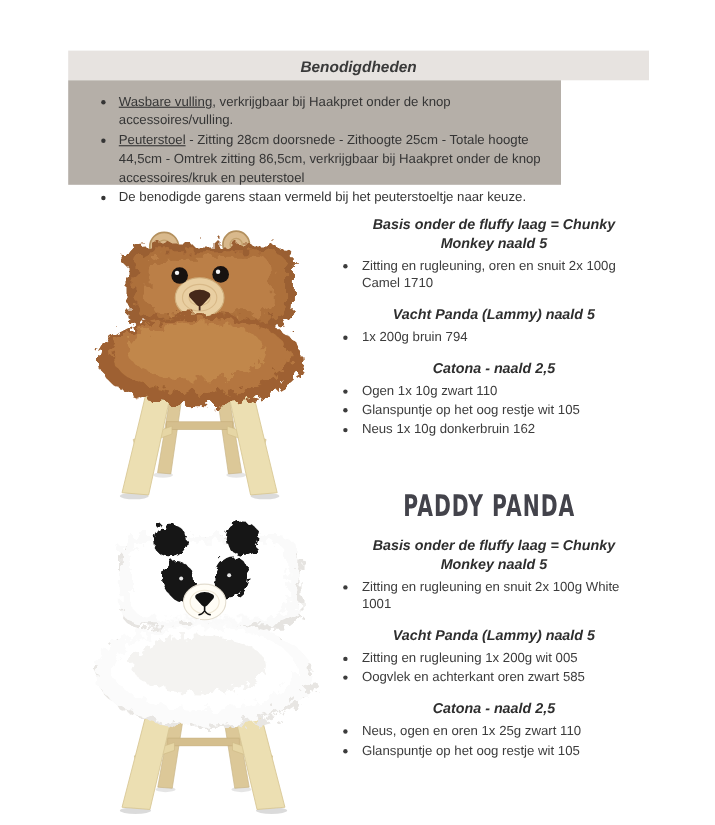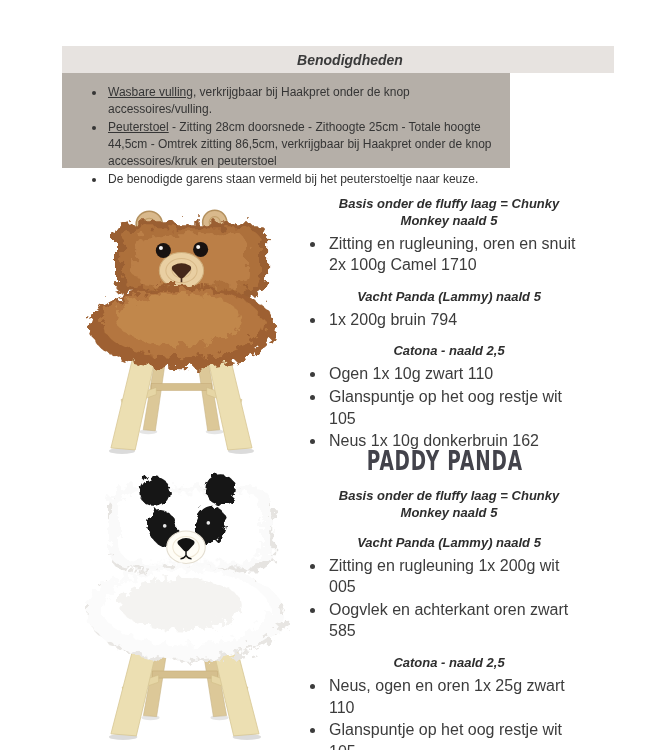--- a/index.html
+++ b/index.html
@@ -19,21 +19,21 @@
     font-family:"DejaVu Sans", sans-serif; font-weight:normal;
     transform:scaleY(1.12);
   }
   .hdr-dots {
     position:absolute; left:2px; right:2px; bottom:1px; height:6px;
     background-image:radial-gradient(circle, #ffffff 1.9px, rgba(255,255,255,0) 2.3px);
     background-size:9px 6px; background-position:0 50%; background-repeat:repeat-x;
   }
   .subhdr {
     position:absolute; left:62px; top:46px; width:528px; height:27px;
-    background:#e7e3e0; display:flex; align-items:center; justify-content:center;padding-left:24px;
+    background:#e7e3e0; display:flex; align-items:center; justify-content:center;
   }
   .subhdr-title {
     font-weight:bold; font-style:italic; font-size:14px; color:#3a3a3a;
   }
 
   
   .reqbox {
     position:absolute; left:62px; top:73px; width:448px; height:95px;
     background:#b5afa8;
   }
@@ -56,21 +56,21 @@
   }
   .t-bruno span { color:#7b5743; }
   .t-paddy span { color:#43434b; }
 
   .g-head {
     font-weight:bold; font-style:italic; font-size:13px; color:#2e2e2e;
     line-height:1.3; margin:13px 8px 3px 16px;
   }
   .bullets {
     text-align:left; margin:0; padding:0 0 0 26px; list-style:disc;
-    font-size:16px; line-height:1.35; color:#3c3c3c;
+    font-size:12px; line-height:1.35; color:#3c3c3c;
   }
   .bullets li { margin:1px 0; padding-left:3px; }
 
   
   .fig { position:absolute; }
   .fig-bear  { left:60px; top:186px; width:248px; height:272px; }
   .fig-panda { left:58px; top:460px; width:254px; height:284px; }
   .fig svg { width:100%; height:100%; display:block; }
 </style>
 </head>
@@ -230,20 +230,23 @@
       <li>Ogen 1x 10g zwart 110</li>
       <li>Glanspuntje op het oog restje wit 105</li>
       <li>Neus 1x 10g donkerbruin 162</li>
     </ul>
   </div>
 
   <div class="col-text col-paddy">
     <h2 class="sec-title t-paddy"><span>PADDY PANDA</span></h2>
 
     <div class="g-head">Basis onder de fluffy laag = Chunky Monkey naald 5</div>
+    <ul class="bullets">
+      <li>Zitting en rugleuning en snuit 2x 100g White 1001</li>
+    </ul>
 
     <div class="g-head">Vacht Panda (Lammy) naald 5</div>
     <ul class="bullets">
       <li>Zitting en rugleuning 1x 200g wit 005</li>
     </ul>
 
     <ul class="bullets">
       <li>Oogvlek en achterkant oren zwart 585</li>
     </ul>
 

